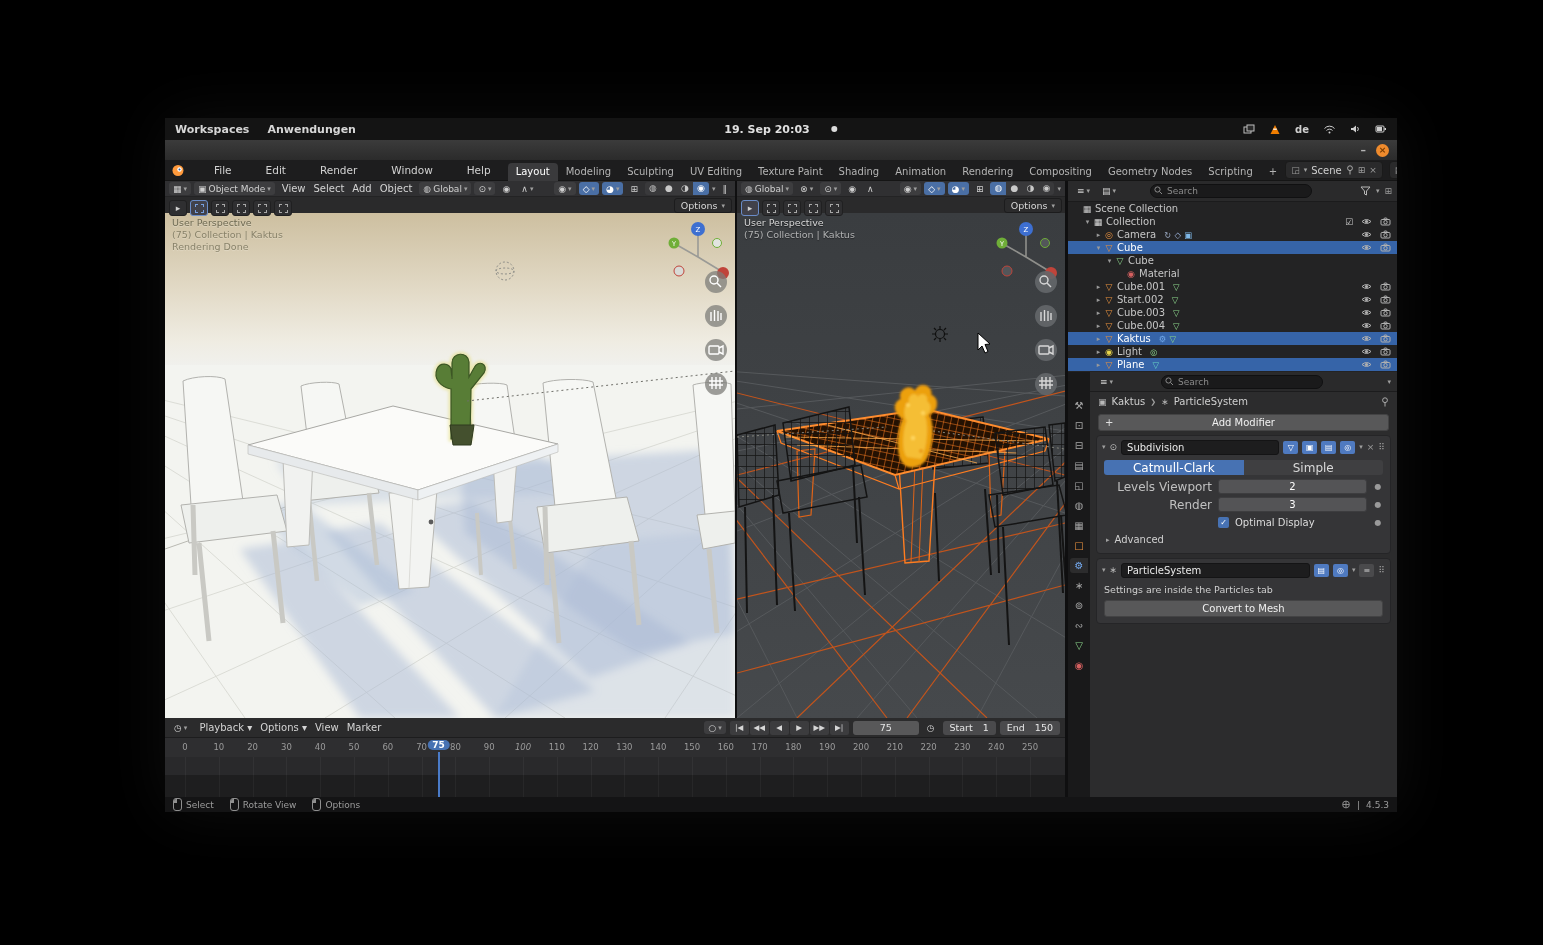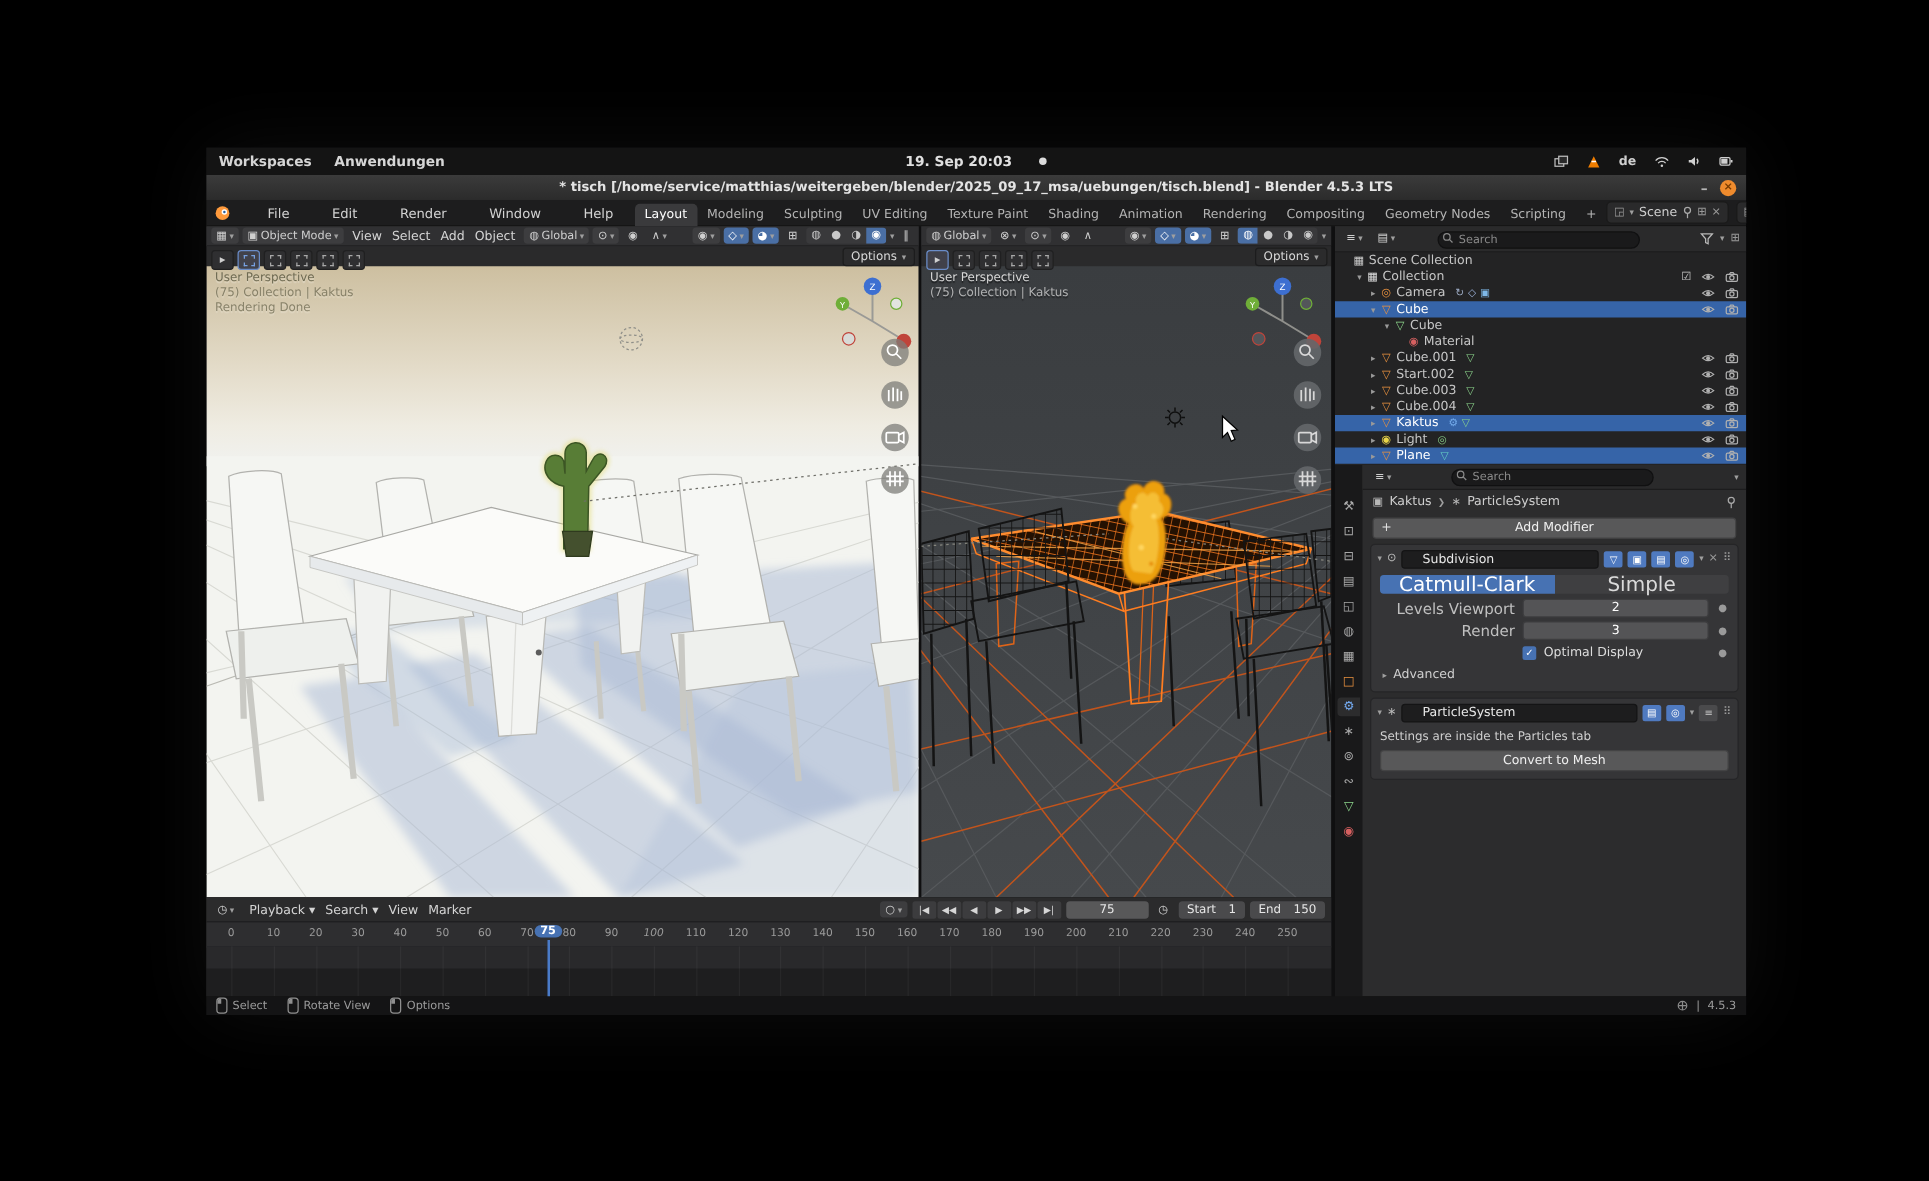--- a/index.html
+++ b/index.html
@@ -86,26 +86,26 @@
   #propbody{position:absolute;left:22px;top:0;width:307px;height:425px;}
   #prophead{height:19px;display:flex;align-items:center;gap:4px;padding:0 6px;background:#2a2a2b;border-bottom:1px solid #1c1c1d;}
   #breadcrumb{height:19px;display:flex;align-items:center;gap:5px;padding:0 8px;font-size:10px;color:#cfcfcf;}
   .bcico{font-size:9px;color:#b8b8b8;}
   #addmod{margin:3px 8px;height:15px;background:#585859;border:1px solid #434344;border-radius:3px;
           display:flex;align-items:center;justify-content:center;color:#f0f0f0;font-size:10px;position:relative;}
   #addmod .plus{position:absolute;left:6px;font-size:10px;color:#e0e0e0;}
   .modpanel{margin:4px 6px;background:#353537;border:1px solid #252527;border-radius:4px;padding:3px 5px 6px;}
   .modhead{display:flex;align-items:center;gap:4px;height:16px;}
   .modname{flex:1;background:#1d1d1e;border:1px solid #141415;border-radius:3px;height:13px;color:#e8e8e8;
-           font-size:10px;display:flex;align-items:center;padding:0 16px;}
+           font-size:10px;display:flex;align-items:center;padding:0 5px;}
   .togglechip{width:15px;height:13px;background:#4f7ac0;border-radius:2px;color:#fff;font-size:8px;
               display:flex;align-items:center;justify-content:center;}
   .togglechip.gray{background:#4a4a4c;color:#ccc;}
   .segrow{display:flex;margin:5px 2px 4px;height:15px;}
-  .segbtn{flex:1;display:flex;align-items:center;justify-content:center;font-size:16px;color:#dadada;background:#3f3f41;}
+  .segbtn{flex:1;display:flex;align-items:center;justify-content:center;font-size:12px;color:#dadada;background:#3f3f41;}
   .segbtn:first-child{border-radius:3px 0 0 3px;}
   .segbtn:last-child{border-radius:0 3px 3px 0;}
   .segbtn.active{background:#4772b3;color:#fff;}
   .fieldrow{display:flex;align-items:center;margin:3px 2px;gap:6px;}
   .fieldrow .flabel{width:108px;text-align:right;font-size:12px;color:#c0c0c0;flex:0 0 auto;}
   .valfield{flex:1;height:13px;background:#545456;border-radius:3px;border:1px solid #3d3d3f;
             color:#fff;font-size:10px;display:flex;align-items:center;justify-content:center;}
   .animdot{width:10px;color:#9a9a9a;font-size:8px;text-align:center;}
   .checkrow{display:flex;align-items:center;gap:6px;margin:5px 2px 3px 116px;}
   .cbox{width:11px;height:11px;background:#4772b3;border-radius:2px;color:#fff;font-size:8px;line-height:11px;text-align:center;}
@@ -184,21 +184,20 @@
         <svg width="12" height="10">
               <rect x="1" y="2" width="8" height="6" rx="1" fill="none" stroke="#cfcfcf"></rect>
               <rect x="9.5" y="4" width="1.5" height="2" fill="#cfcfcf"></rect>
               <rect x="2" y="3" width="5" height="4" fill="#cfcfcf"></rect>
             </svg>
       </span>
     </div>
   </div>
 
   <div id="titlebar">
-    <span id="wintitle">* tisch [/home/service/matthias/weitergeben/blender/2025_09_17_msa/uebungen/tisch.blend] - Blender 4.5.3 LTS</span>
     <div id="wincontrols">
       <span id="btn-min">–</span>
       <span id="btn-close">×</span>
     </div>
   </div>
 
   <div id="menubar">
     <span style="margin-right:2px;">
       <svg width="14" height="13">
             <circle cx="7" cy="6.5" r="5.5" fill="#ff9a3c"></circle>
@@ -926,21 +925,21 @@
           <div class="modinfo">Settings are inside the Particles tab</div>
           <div class="modbtn">Convert to Mesh</div>
         </div>
       </div>
     </div>
   </div>
 
   <div id="timeline">
     <div id="tlhead">
       <span class="chip flat">◷<span class="caret">▾</span></span>
-      <span id="tl-menus"><span class="vpmenu">Playback ▾</span><span class="vpmenu">Search ▾</span><span class="vpmenu">View</span><span class="vpmenu">Marker</span></span>
+      <span id="tl-menus"><span class="vpmenu">Playback ▾</span><span class="vpmenu">Options ▾</span><span class="vpmenu">View</span><span class="vpmenu">Marker</span></span>
       <span style="margin-left:auto;display:flex;gap:4px;align-items:center;">
         <span class="chip">○<span class="caret">▾</span></span>
         <span class="transport">
           <span class="tbtn">|◀</span>
           <span class="tbtn">◀◀</span>
           <span class="tbtn">◀</span>
           <span class="tbtn">▶</span>
           <span class="tbtn">▶▶</span>
           <span class="tbtn">▶|</span>
         </span>

